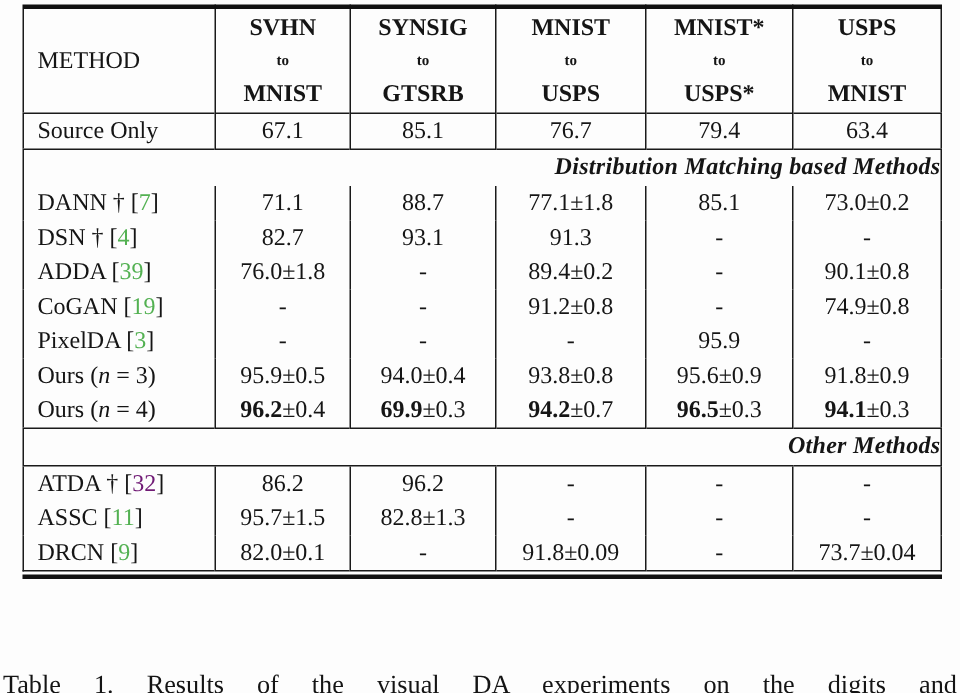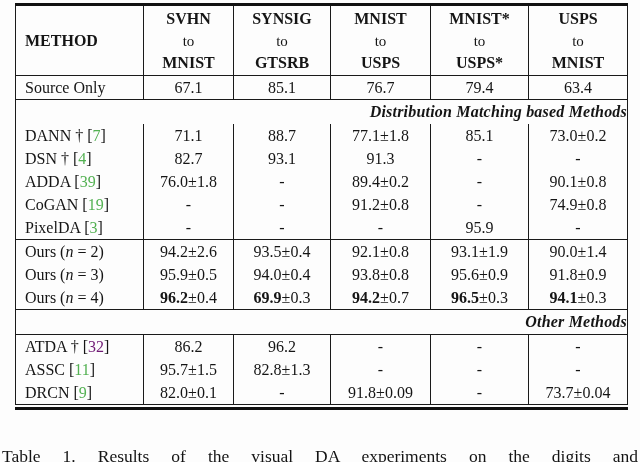--- a/index.html
+++ b/index.html
@@ -18,22 +18,22 @@
     table-layout: fixed;
     border-left: 1px solid #1a1a1a;
     border-right: 1px solid #1a1a1a;
     border-top: 3px solid #111;
     border-bottom: 1px solid #1a1a1a;
   }
   td { padding: 0; font-size: 16px; vertical-align: middle; }
   td + td { border-left: 1px solid #1a1a1a; }
   tr.rule-top td { border-top: 1px solid #1a1a1a; margin-top: 44px; }
   td.col-h { text-align: center; font-weight: bold; line-height: 22px; height: 69px; }
-  td.col-h .to { font-weight: normal; font-size: 15px; }
-  td.method-h { font-weight: bold; padding-left: 9px; }
+  td.col-h .to { font-weight: bold; font-size: 10px; }
+  td.method-h { font-weight: normal; padding-left: 9px; }
   td.m-cell { padding-left: 9px; height: 23px; white-space: nowrap; }
   td.v-cell { text-align: center; height: 23px; }
   tr.section-row td {
     text-align: right; font-style: italic; font-weight: bold;
     height: 24px; letter-spacing: 0.2px;
   }
   .cite { text-decoration: none; }
   .math-n { font-style: italic; }
   .bottom-bar { height: 3px; background: #111; margin-top: 2px; }
   .caption {
@@ -128,28 +128,20 @@
           <td class="v-cell">74.9±0.8</td>
         </tr>
         <tr>
           <td class="m-cell"><span>PixelDA</span><span> [</span><span class="cite" style="color: rgb(83, 177, 82);">3</span><span>]</span></td>
           <td class="v-cell">-</td>
           <td class="v-cell">-</td>
           <td class="v-cell">-</td>
           <td class="v-cell">95.9</td>
           <td class="v-cell">-</td>
         </tr>
-        <tr class="rule-top">
-          <td class="m-cell"><span>Ours (</span><span class="math-n">n</span><span> = 2)</span></td>
-          <td class="v-cell">94.2±2.6</td>
-          <td class="v-cell">93.5±0.4</td>
-          <td class="v-cell">92.1±0.8</td>
-          <td class="v-cell">93.1±1.9</td>
-          <td class="v-cell">90.0±1.4</td>
-        </tr>
         <tr>
           <td class="m-cell"><span>Ours (</span><span class="math-n">n</span><span> = 3)</span></td>
           <td class="v-cell">95.9±0.5</td>
           <td class="v-cell">94.0±0.4</td>
           <td class="v-cell">93.8±0.8</td>
           <td class="v-cell">95.6±0.9</td>
           <td class="v-cell">91.8±0.9</td>
         </tr>
         <tr>
           <td class="m-cell"><span>Ours (</span><span class="math-n">n</span><span> = 4)</span></td>

